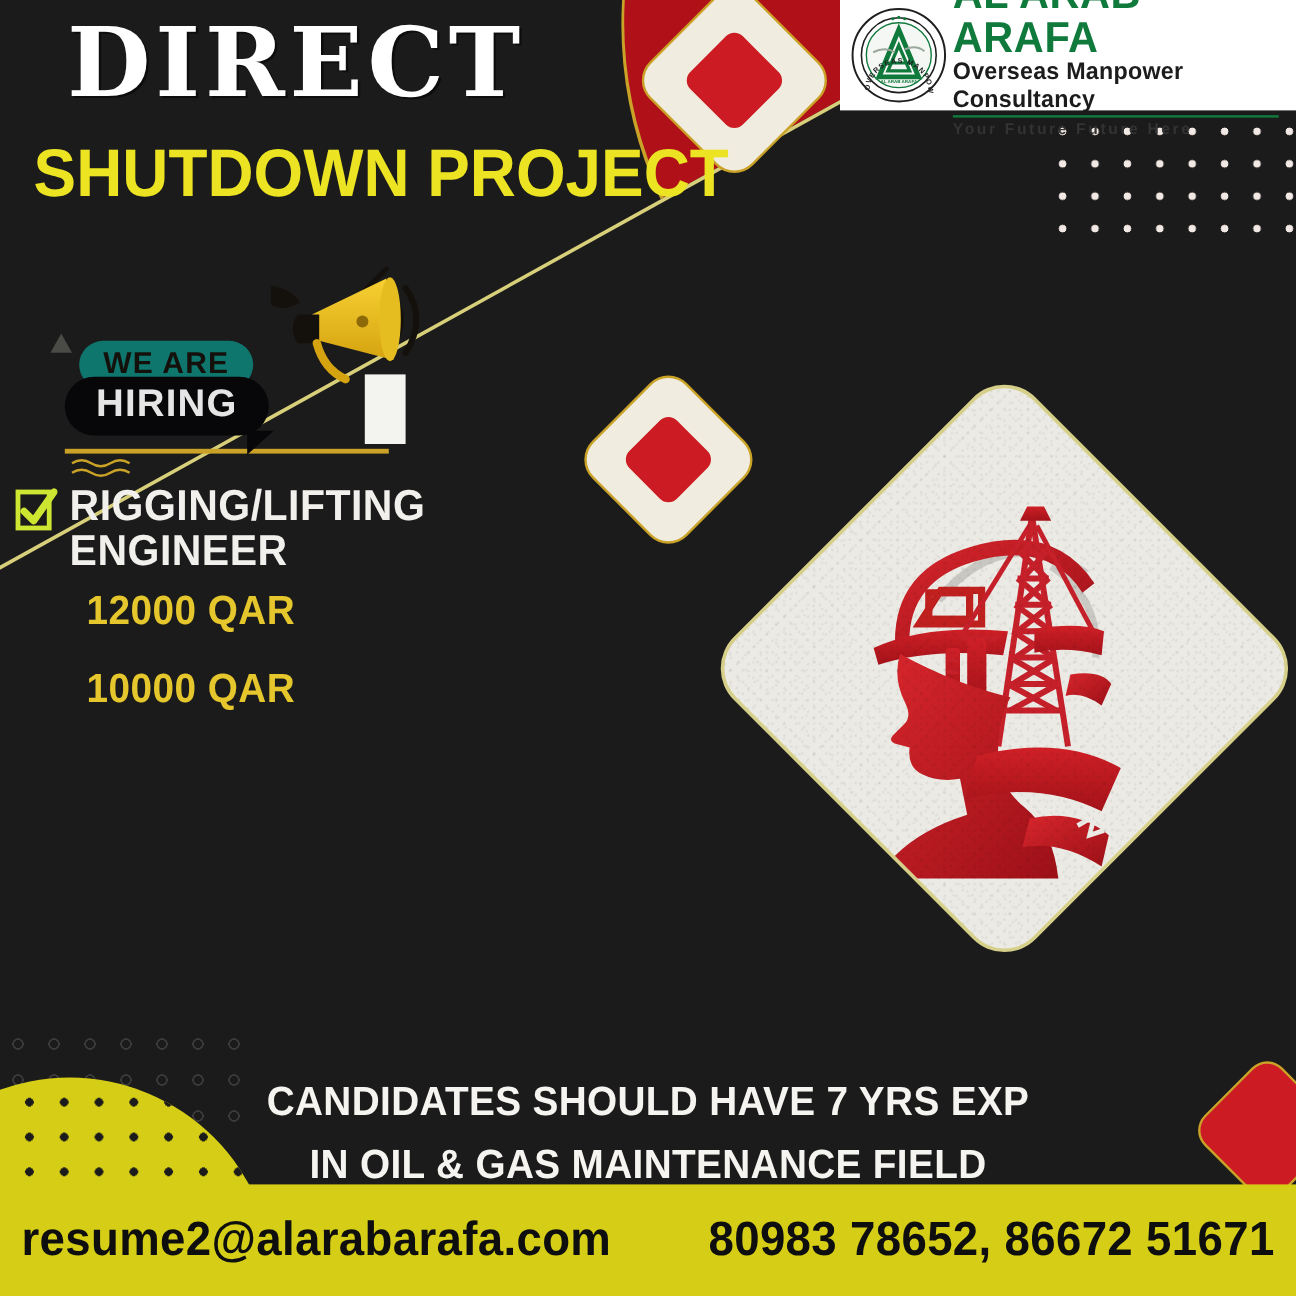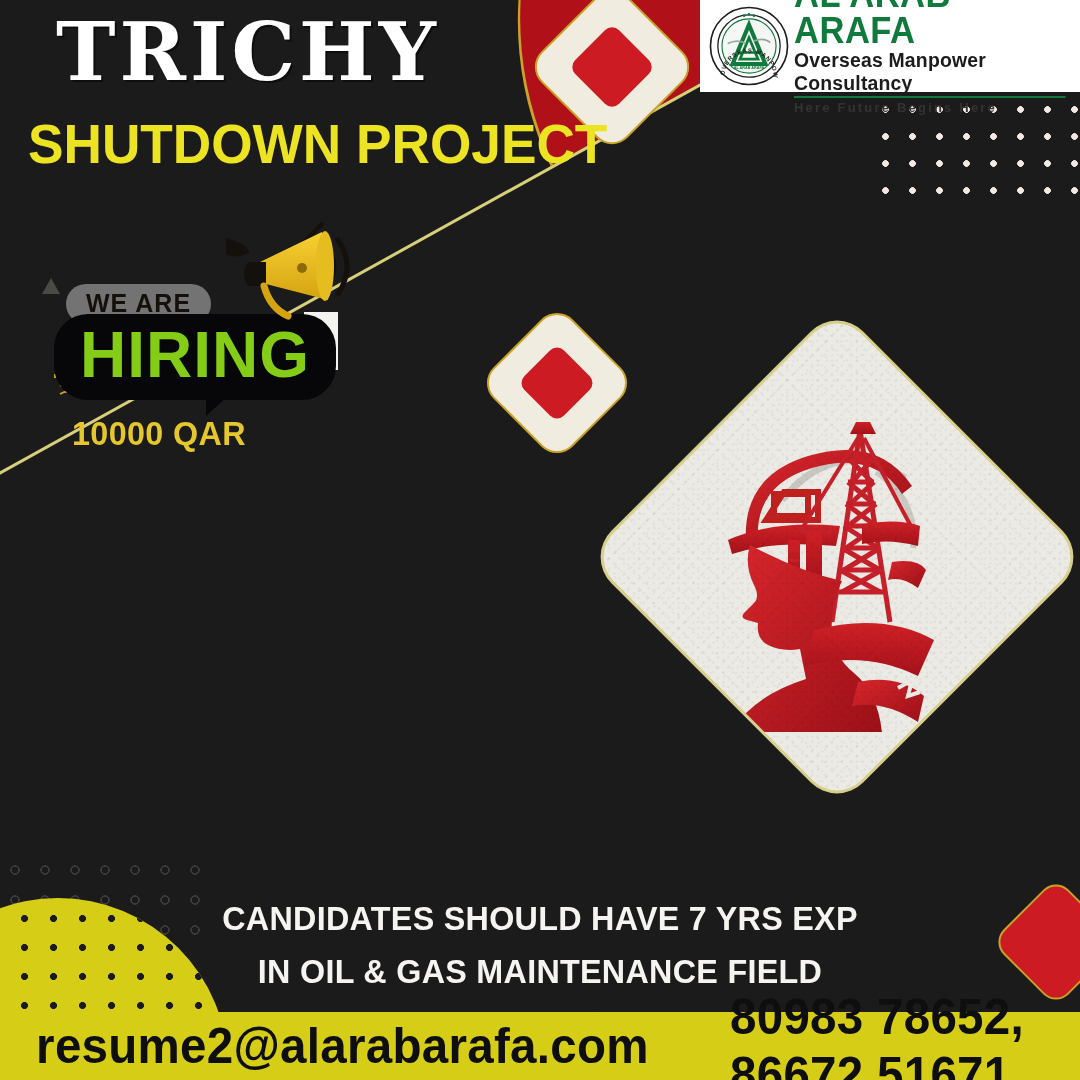--- a/index.html
+++ b/index.html
@@ -218,21 +218,21 @@
     left: 40px;
     top: 222px;
     width: 310px;
     height: 175px;
     z-index: 10;
   }
   .hb-weare {
     position: absolute;
     left: 26px;
     top: 62px;
-    background: #737373;
+    background: #0f766e;
     color: #14110c;
     font-family: "Liberation Sans", sans-serif;
     font-weight: bold;
     font-size: 25px;
     letter-spacing: 1px;
     padding: 5px 20px 6px 20px;
     border-radius: 20px;
     z-index: 3;
   }
   .hb-weare::after {
@@ -242,24 +242,24 @@
     bottom: -11px;
     width: 0; height: 0;
     border-left: 13px solid #f0c020;
     border-bottom: 13px solid transparent;
   }
   .hb-hiring {
     position: absolute;
     left: 14px;
     top: 92px;
     background: #07070a;
-    color: #84cc16;
+    color: #e5e5e5;
     font-family: "Liberation Sans", sans-serif;
     font-weight: bold;
-    font-size: 64px;
+    font-size: 32px;
     letter-spacing: 1px;
     padding: 4px 26px 8px 26px;
     border-radius: 34px;
     z-index: 4;
   }
   .hb-hiring::after {
     content: "";
     position: absolute;
     left: 152px;
     bottom: -16px;
@@ -402,33 +402,32 @@
     letter-spacing: .3px;
     transform: scaleX(.95);
   }
 
   
   .footer {
     position: absolute;
     left: 0;
     right: 0;
     bottom: 0;
-    height: 68px;
+    height: 93px;
     background: #d6ce16;
     z-index: 12;
     display: flex;
     align-items: center;
     justify-content: center;
     gap: 56px;
     color: #0e0e0e;
     font-family: "Liberation Sans Narrow", "Liberation Sans", sans-serif;
     font-weight: bold;
-    font-size: 50px;
+    font-size: 40px;
     letter-spacing: .3px;
-    padding-left: 20px;
   }
   .footer span { transform: scaleX(.95); display: inline-block; }
 
   
   .logo-mark { flex: 0 0 auto; width: 82px; height: 82px; }
   .logo-text { flex: 1 1 auto; padding-left: 4px; }
   .logo-name {
     color: #107a3d;
     font-family: "Liberation Sans", sans-serif;
     font-weight: bold;
@@ -590,25 +589,25 @@
         <path id="ringpath" d="M50 88 m-30 0 a30 30 0 1 1 60 0" fill="none"></path>
         <text font-family="Liberation Sans, sans-serif" font-size="7.4" font-weight="bold" fill="#1f1f1f" letter-spacing="1.1">
           <textPath href="#ringpath" startOffset="2%">OVERSEAS MANPOWER CONSULTANCY</textPath>
         </text>
         <text x="50" y="78" text-anchor="middle" font-family="Liberation Sans, sans-serif" font-size="4.6" font-weight="bold" fill="#107a3d">AL ARAB ARAFA</text>
       </svg>
     </div>
     <div class="logo-text">
       <div class="logo-name">AL ARAB ARAFA</div>
       <div class="logo-sub">Overseas Manpower Consultancy</div>
-      <div class="logo-tag">Here Future Begins Here</div>
+      <div class="logo-tag">Your Future Future Here</div>
     </div>
   </div>
 
-  <div class="title-qatar">TRICHY</div>
+  <div class="title-qatar">DIRECT</div>
   <div class="title-sub">SHUTDOWN PROJECT</div>
 
 
   <div class="hiring-badge">
     <div class="hb-tri"></div>
     <div class="hb-whitebox"></div>
     <div class="hb-underline"></div>
 
     <div class="hb-megaphone">
       <svg width="150" height="110" viewBox="0 0 150 110" xmlns="http://www.w3.org/2000/svg" aria-hidden="true">
@@ -642,20 +641,32 @@
     <div class="hb-squiggle">
       <svg width="62" height="16" viewBox="0 0 62 16" xmlns="http://www.w3.org/2000/svg" aria-hidden="true">
         <path d="M2 4 q8 -5 16 0 q8 5 16 0 q8 -5 16 0" fill="none" stroke="#c9a227" stroke-width="2"></path>
         <path d="M2 12 q8 -5 16 0 q8 5 16 0 q8 -5 16 0" fill="none" stroke="#c9a227" stroke-width="2"></path>
       </svg>
     </div>
   </div>
 
   <div class="jobs">
 
+    <div>
+      <div class="job-row">
+        <span class="checkbox-icon">
+          <svg width="36" height="38" viewBox="0 0 36 38" xmlns="http://www.w3.org/2000/svg" aria-hidden="true">
+            <rect x="3" y="4" width="26" height="30" fill="none" stroke="#cde632" stroke-width="4"></rect>
+            <path d="M8 20 L16 28 L33 4" fill="none" stroke="#cde632" stroke-width="6" stroke-linecap="round" stroke-linejoin="round"></path>
+          </svg>
+        </span>
+        <span class="job-title">RIGGING/LIFTING ENGINEER</span>
+      </div>
+      <div class="job-salary">12000 QAR</div>
+    </div>
 
     <div>
       <div class="job-salary">10000 QAR</div>
     </div>
 
 
   </div>
 
   <div class="requirements">
     <div>CANDIDATES SHOULD HAVE 7 YRS EXP</div>

